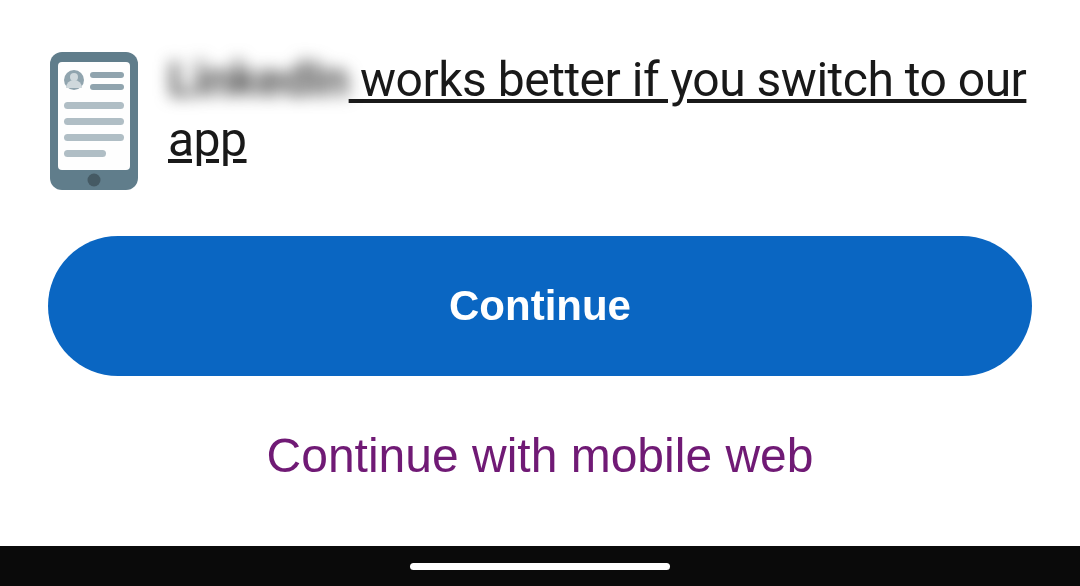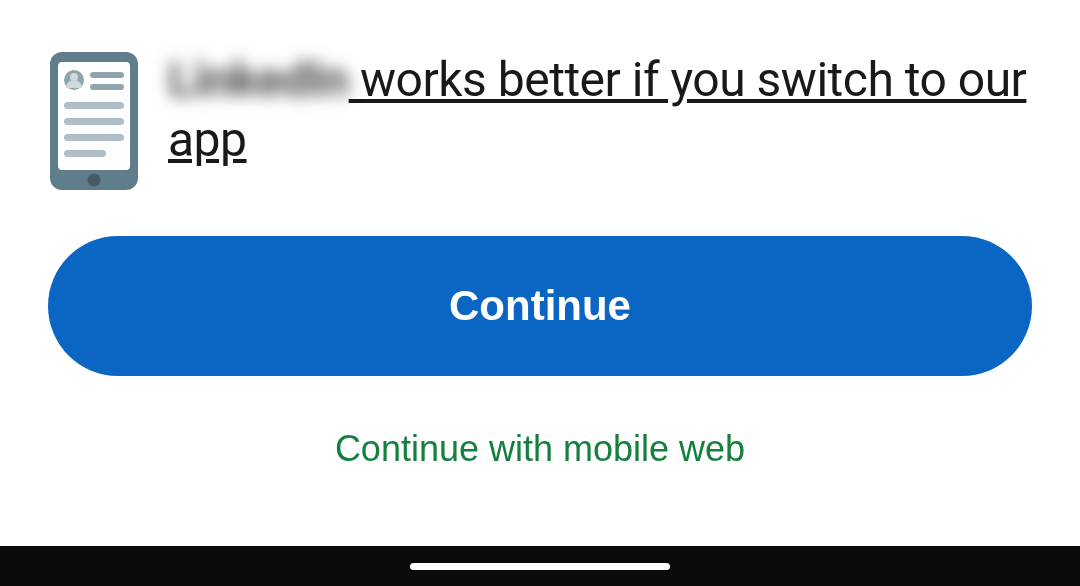--- a/index.html
+++ b/index.html
@@ -58,22 +58,22 @@
       cursor: pointer;
       margin-bottom: 44px;
       text-align: center;
     }
     .mobile-web-link {
       display: block;
       width: 100%;
       text-align: center;
       background: transparent;
       border: none;
-      color: #15803d;
-      font-size: 36px;
+      color: #701a75;
+      font-size: 48px;
       font-weight: 400;
       cursor: pointer;
       padding: 8px 0;
     }
     .bottom-bar {
       position: absolute;
       left: 0;
       right: 0;
       bottom: 0;
       height: 40px;

